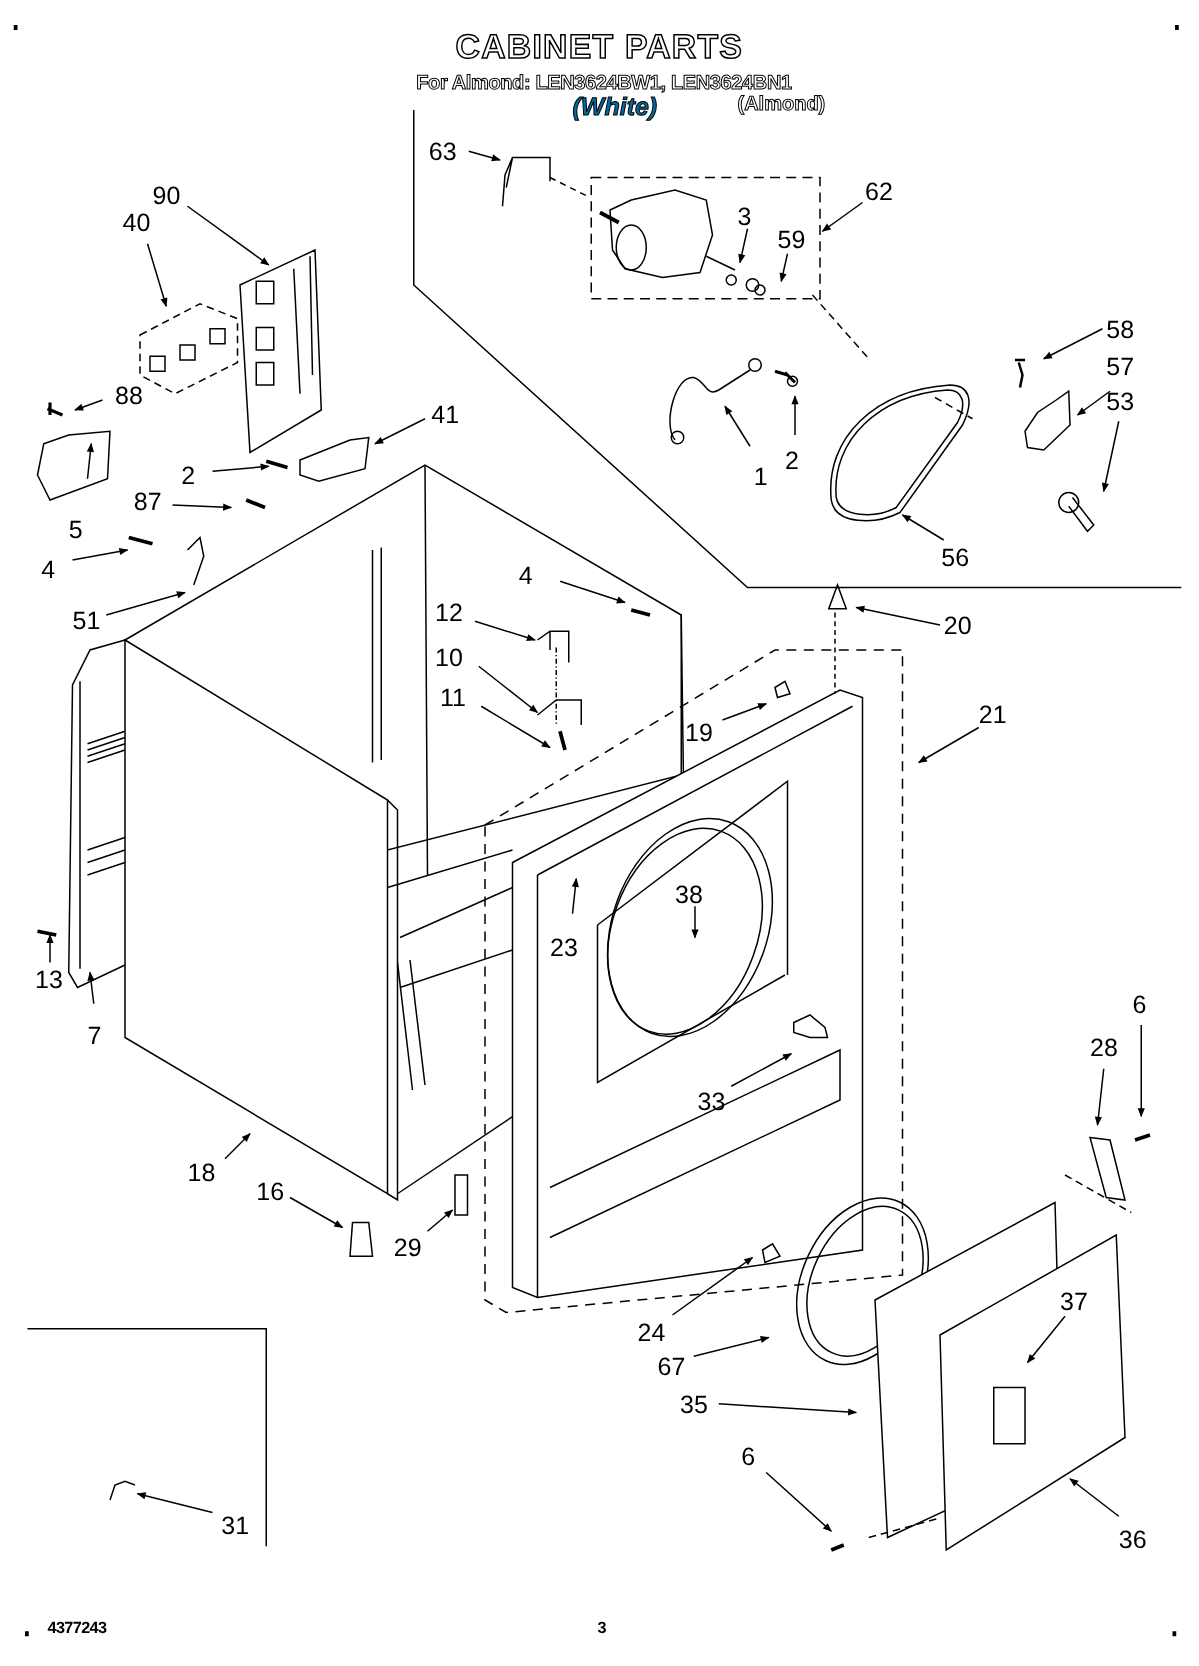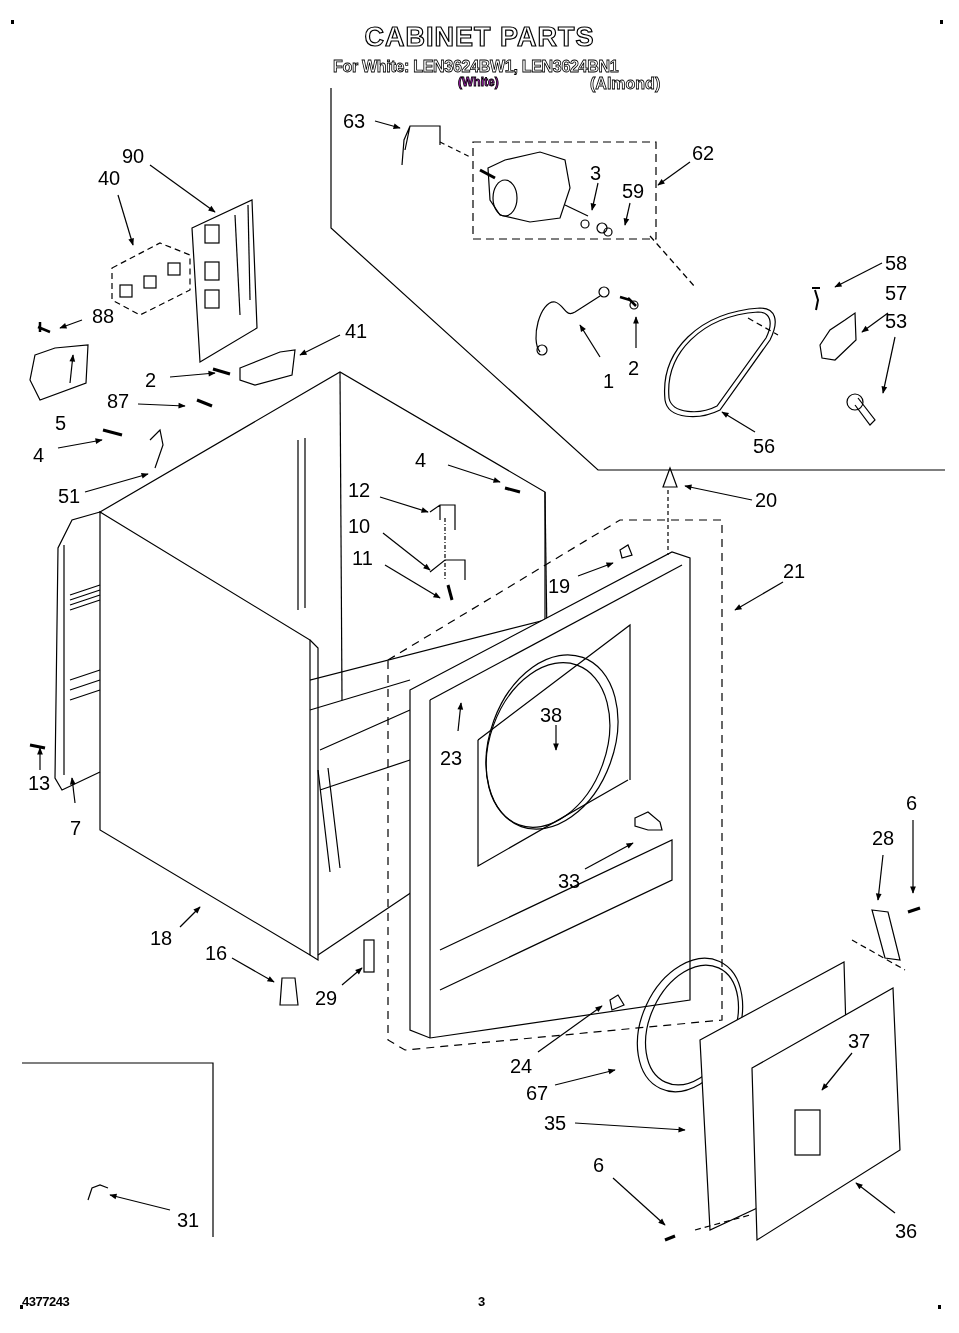--- a/index.html
+++ b/index.html
@@ -3,40 +3,40 @@
 <meta charset="utf-8">
 <style>
   html, body { margin: 0; padding: 0; background: #ffffff; }
   body { width: 959px; height: 1333px; position: relative; overflow: hidden;
          font-family: "Liberation Sans", sans-serif; color: #000; }
   .title { position: absolute; left: 0; width: 959px; top: 22px; text-align: center;
            font-size: 27px; font-weight: bold; letter-spacing: 1px;
            color: #fff; -webkit-text-stroke: 1.2px #000; }
   .subtitle { position: absolute; left: 333px; top: 58px; font-size: 16px; font-weight: bold;
               color: #fff; -webkit-text-stroke: 0.8px #000; letter-spacing: -0.3px; }
-  .color-w { position: absolute; left: 458px; top: 75px; font-size: 12px; font-weight: bold;
-             color: #a21caf; -webkit-text-stroke: 0.8px #000; }
+  .color-w { position: absolute; left: 458px; top: 75px; font-size: 20px; font-weight: bold;
+             color: #0369a1; font-style: italic; -webkit-text-stroke: 0.8px #000; }
   .color-a { position: absolute; left: 545px; top: 75px; font-size: 16px; font-weight: bold;
              color: #fff; padding-left: 45px; -webkit-text-stroke: 0.8px #000; }
-  .footer-doc { position: absolute; left: 22px; top: 1294px; font-size: 13px; font-weight: bold; letter-spacing: -0.5px; }
+  .footer-doc { position: absolute; left: 38px; top: 1294px; font-size: 13px; font-weight: bold; letter-spacing: -0.5px; }
   .footer-page { position: absolute; left: 478px; top: 1294px; font-size: 13px; font-weight: bold; }
   .mark { position: absolute; width: 3px; height: 4px; background: #000; }
   svg.diagram { position: absolute; left: 0; top: 0; }
   svg text.callout { font-family: "Liberation Sans", sans-serif; font-size: 20px; fill: #000; }
 </style>
 </head>
 <body>
 
 <div class="mark" style="left:11px;top:20px"></div>
 <div class="mark" style="left:940px;top:20px"></div>
 <div class="mark" style="left:20px;top:1305px"></div>
 <div class="mark" style="left:938px;top:1305px"></div>
 
 <div class="title">CABINET PARTS</div>
-<div class="subtitle">For White: LEN3624BW1, LEN3624BN1</div>
+<div class="subtitle">For Almond: LEN3624BW1, LEN3624BN1</div>
 <div class="color-w">(White)</div>
 <div class="color-a">(Almond)</div>
 
 <svg class="diagram" width="959" height="1333" viewBox="0 0 959 1333">
   <defs>
     <marker id="ah" viewBox="0 0 10 10" refX="9" refY="5" markerWidth="8" markerHeight="6" orient="auto">
       <path d="M0,1 L10,5 L0,9 z" fill="#000"></path>
     </marker>
   </defs>
   <g stroke="#000" stroke-width="1.2" fill="none">

